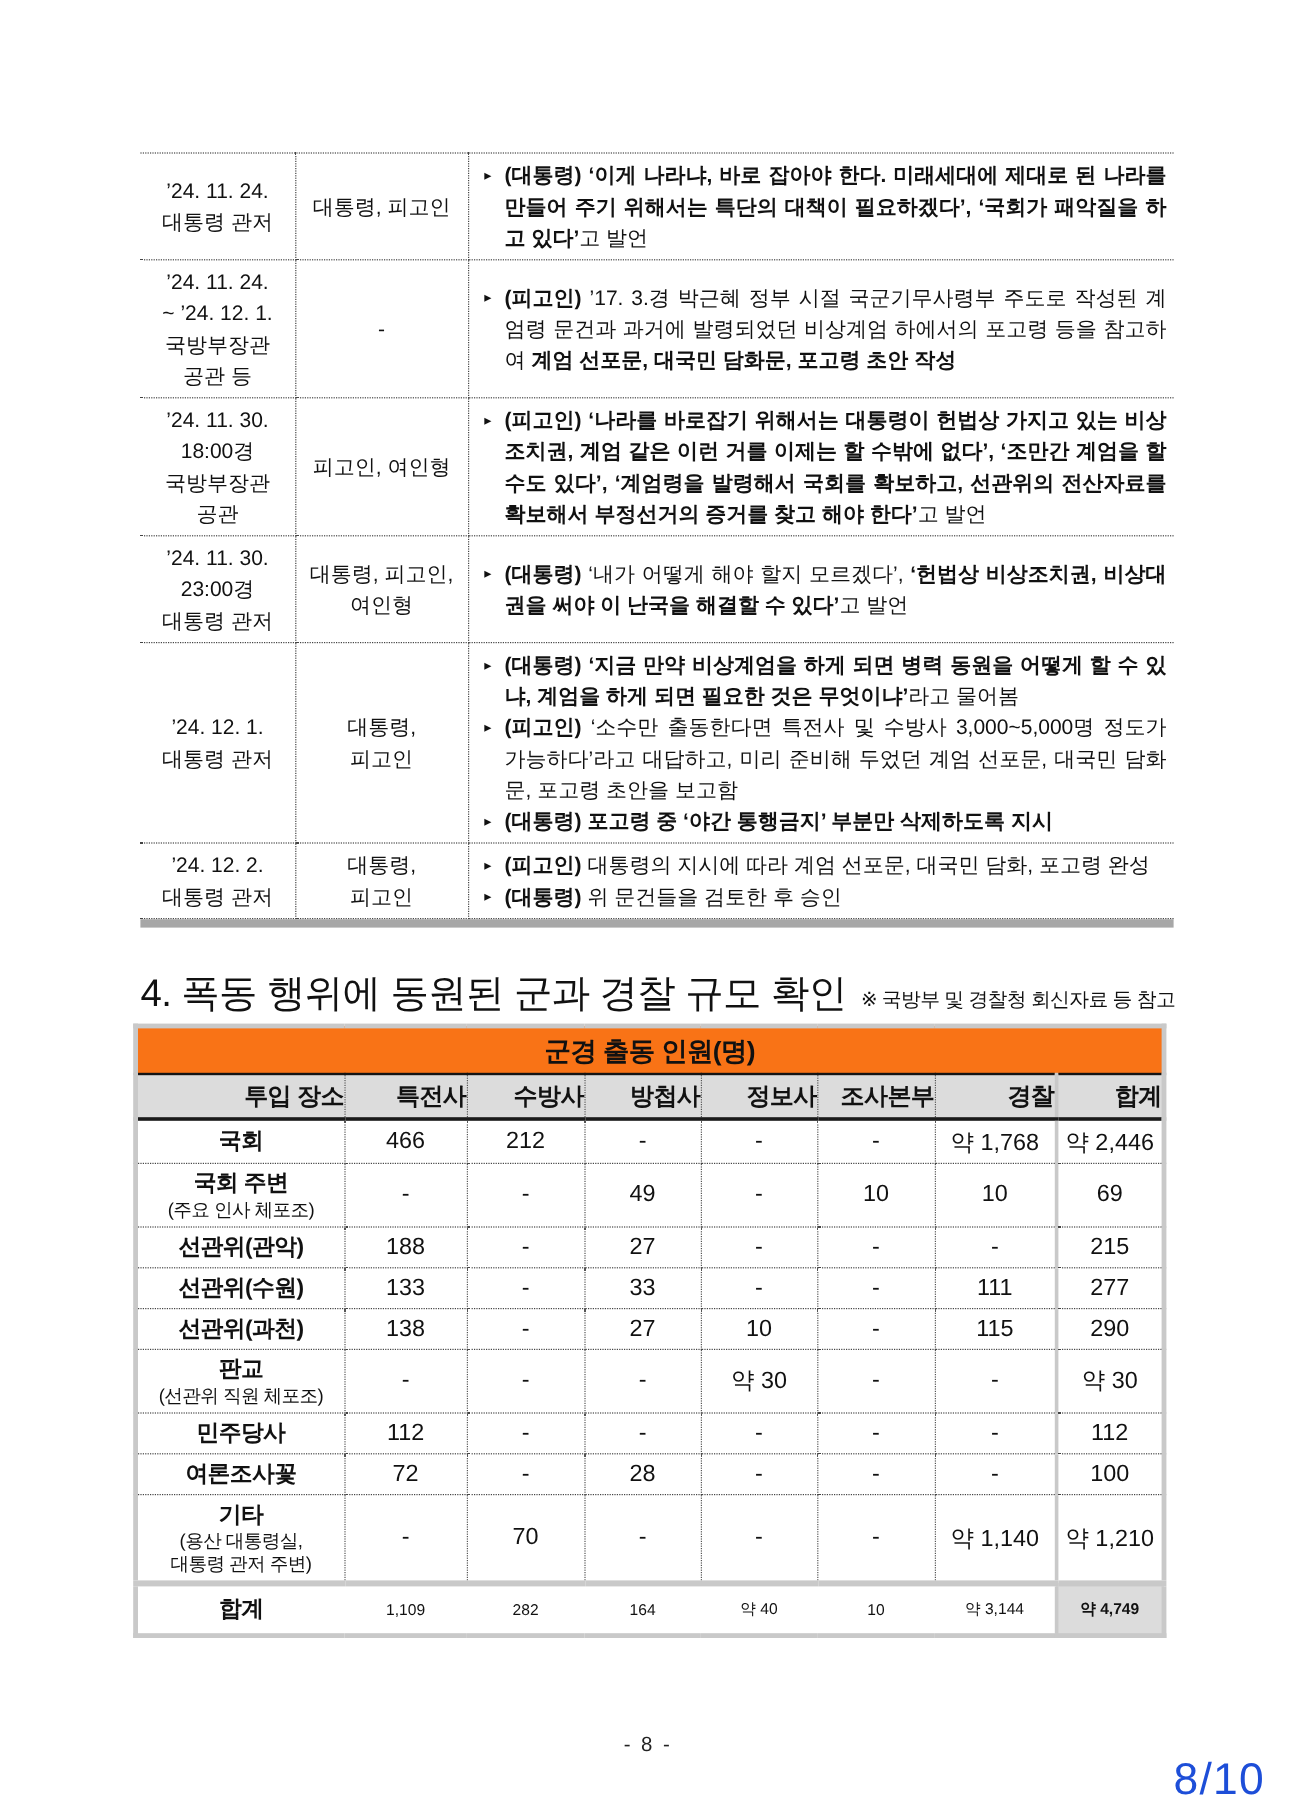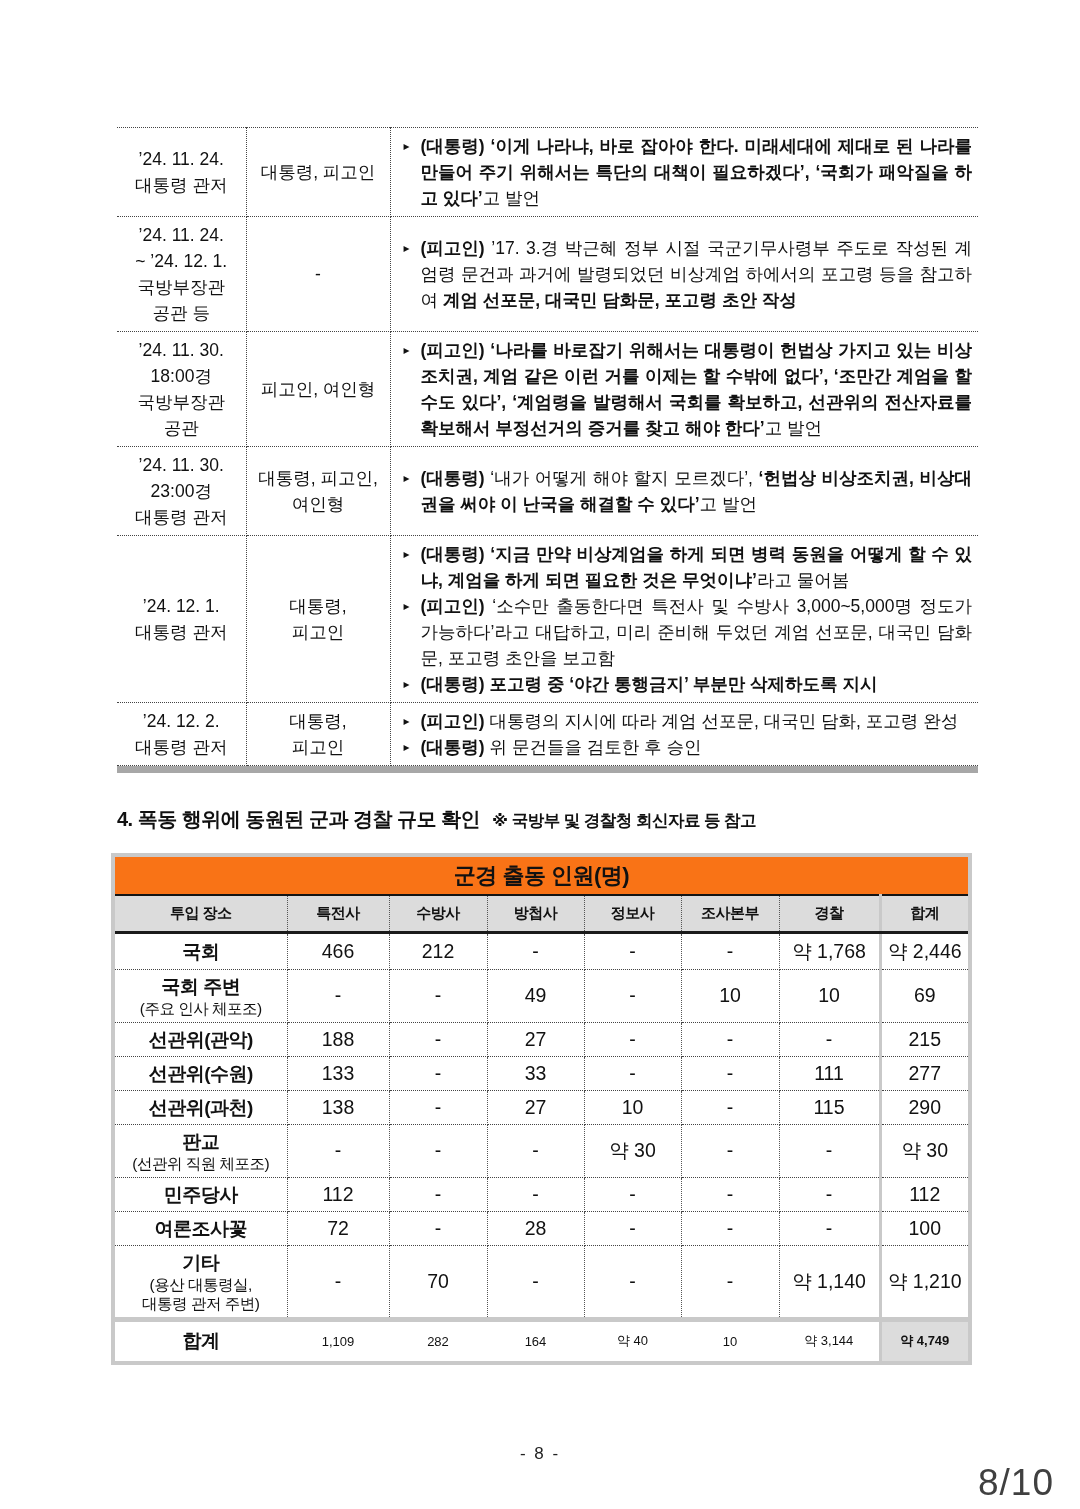--- a/index.html
+++ b/index.html
@@ -65,27 +65,27 @@
     position: absolute;
     left: 117px;
     top: 806px;
     width: 861px;
     white-space: nowrap;
     display: flex;
     align-items: baseline;
     gap: 12px;
   }
   .section-heading .title-main {
-    font-size: 20px;
-    font-weight: 700;
+    font-size: 32px;
+    font-weight: 400;
     letter-spacing: -0.5px;
   }
   .section-heading .title-note {
     font-size: 16.5px;
-    font-weight: 700;
+    font-weight: 400;
     letter-spacing: -0.5px;
   }
 
   
   table.deploy {
     position: absolute;
     left: 111px;
     top: 853px;
     width: 857px;
     border-collapse: collapse;
@@ -98,24 +98,24 @@
     text-align: center;
     font-size: 22px;
     font-weight: 700;
     height: 40px;
     letter-spacing: -0.5px;
   }
   table.deploy th {
     background: #dcdcdc;
     border-bottom: 3px solid #1a1a1a;
     border-right: 1px dotted #555;
-    font-size: 15px;
+    font-size: 20px;
     font-weight: 700;
     height: 37px;
-    text-align: center;
+    text-align: right;
     letter-spacing: -0.5px;
   }
   table.deploy tbody td {
     border-bottom: 1px dotted #444;
     border-right: 1px dotted #555;
     text-align: center;
     vertical-align: middle;
     padding: 4px 2px;
     font-size: 19.5px;
     font-weight: 500;
@@ -160,21 +160,21 @@
     text-align: center;
     font-size: 17px;
     color: #222;
     letter-spacing: 2px;
   }
   .viewer-page {
     position: absolute;
     top: 1462px;
     right: 26px;
     font-size: 37px;
-    color: #404040;
+    color: #1d4ed8;
     letter-spacing: 1px;
   }
 </style>
 </head>
 <body>
 
 <div class="page">
 
   <div class="timeline-wrap">
     <table class="timeline">

